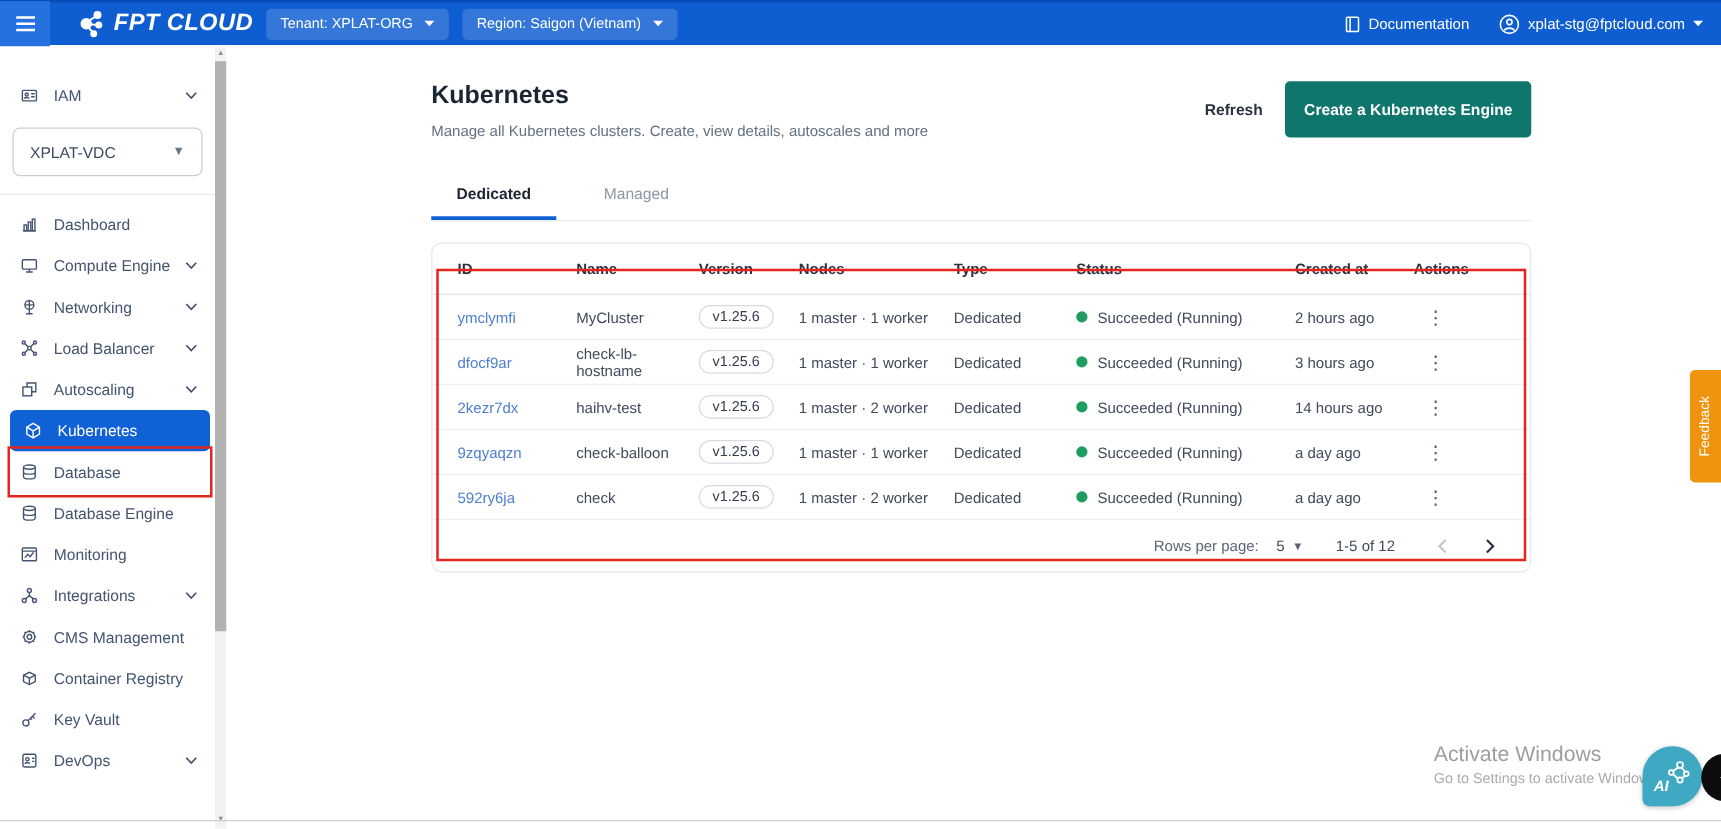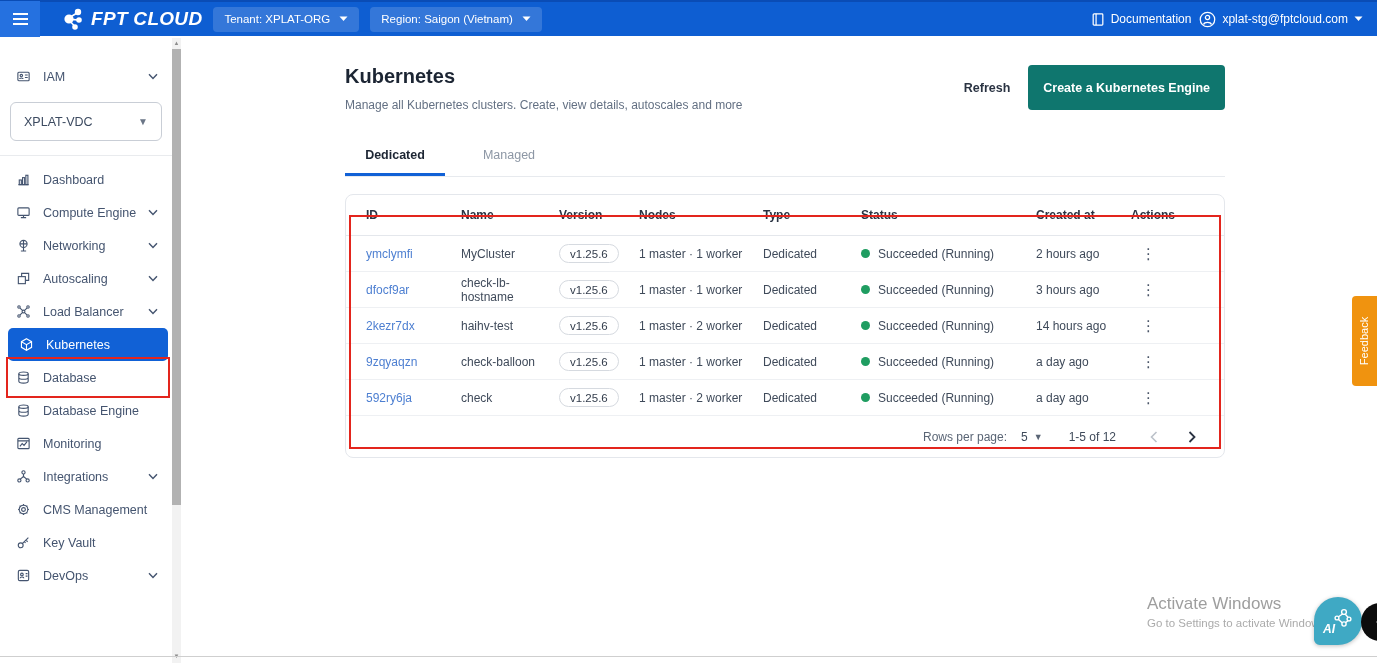--- a/index.html
+++ b/index.html
@@ -4,21 +4,21 @@
 <style>
   * { box-sizing: border-box; margin: 0; padding: 0; }
   html,body { width:1377px; height:663px; overflow:hidden; }
   body { font-family:"Liberation Sans","DejaVu Sans",sans-serif; background:#ffffff; position:relative; }
 
   
   .navbar { position:absolute; top:0; left:0; width:1377px; height:36px; background:#0e5ed2; display:flex; align-items:center; color:#fff; border-top:2px solid #0a4cb5; z-index:4; }
   .hamburger { width:40px; height:36px; background:#2571e0; display:flex; align-items:center; justify-content:center; cursor:pointer; flex:0 0 auto; }
   .logo { display:flex; align-items:center; gap:7px; margin-left:20px; font-weight:bold; font-style:italic; font-size:19px; letter-spacing:.3px; white-space:nowrap; }
   .nav-pill { display:flex; align-items:center; gap:9px; background:rgba(255,255,255,.16); border:0; color:#fff; font-size:11.5px; padding:0 11px; height:25px; border-radius:4px; margin-left:11px; cursor:pointer; font-family:inherit; white-space:nowrap; }
-  .nav-right { margin-left:auto; display:flex; align-items:center; gap:8px; margin-right:14px; font-size:12px; }
+  .nav-right { margin-left:auto; display:flex; align-items:center; gap:24px; margin-right:14px; font-size:12px; }
   .nav-link, .nav-user { display:flex; align-items:center; gap:6px; cursor:pointer; white-space:nowrap; }
   svg.ic { display:block; }
 
   
   .sidebar { position:absolute; top:38px; left:0; width:172px; height:625px; background:#fff; padding-top:22px; z-index:2; }
   .side-item { height:33px; display:flex; align-items:center; gap:12px; padding:0 10px 0 15px; margin:0 4px 0 0; color:#44546f; font-size:12.5px; cursor:pointer; white-space:nowrap; }
   .side-item .chev { margin-left:auto; display:flex; }
   .side-item.selected { background:#1161d6; color:#fff; border-radius:5px; margin:0 4px 0 8px; padding-left:10px; }
   .s-icon { width:16px; display:flex; justify-content:center; flex:0 0 16px; }
   .vdc-select { margin:9px 10px 0 10px; height:39px; border:1px solid #c9ced6; border-radius:6px; display:flex; align-items:center; padding:0 13px; font-size:12.5px; color:#3c4a60; cursor:pointer; background:#fff;justify-content:space-between; }
@@ -193,49 +193,49 @@
         <span class="s-label">Networking</span>
         <span class="chev">
           <svg class="ic" width="10" height="7" viewBox="0 0 10 7" fill="none" stroke="currentColor" stroke-width="1.4">
             <path d="M1 1.2 L5 5.4 L9 1.2"></path>
           </svg>
         </span>
       </div>
       <div class="side-item">
         <span class="s-icon">
           <svg class="ic" width="15" height="15" viewBox="0 0 16 16" fill="none" stroke="currentColor" stroke-width="1.2">
-            <rect x="2.5" y="6" width="7.5" height="7.5"></rect>
-            <path d="M6 6 V2.5 H13.5 V10 H10"></path>
-          </svg>
-        </span>
-        <span class="s-label">Autoscaling</span>
-        <span class="chev">
-          <svg class="ic" width="10" height="7" viewBox="0 0 10 7" fill="none" stroke="currentColor" stroke-width="1.4">
-            <path d="M1 1.2 L5 5.4 L9 1.2"></path>
-          </svg>
-        </span>
-      </div>
-      <div class="side-item">
-        <span class="s-icon">
-          <svg class="ic" width="15" height="15" viewBox="0 0 16 16" fill="none" stroke="currentColor" stroke-width="1.2">
             <circle cx="8" cy="8" r="1.5"></circle>
             <circle cx="3.2" cy="3.2" r="1.3"></circle>
             <circle cx="12.8" cy="3.2" r="1.3"></circle>
             <circle cx="3.2" cy="12.8" r="1.3"></circle>
             <circle cx="12.8" cy="12.8" r="1.3"></circle>
             <path d="M4.3 4.3 L6.9 6.9 M11.7 4.3 L9.1 6.9 M4.3 11.7 L6.9 9.1 M11.7 11.7 L9.1 9.1"></path>
           </svg>
         </span>
         <span class="s-label">Load Balancer</span>
         <span class="chev">
           <svg class="ic" width="10" height="7" viewBox="0 0 10 7" fill="none" stroke="currentColor" stroke-width="1.4">
             <path d="M1 1.2 L5 5.4 L9 1.2"></path>
           </svg>
         </span>
       </div>
+      <div class="side-item">
+        <span class="s-icon">
+          <svg class="ic" width="15" height="15" viewBox="0 0 16 16" fill="none" stroke="currentColor" stroke-width="1.2">
+            <rect x="2.5" y="6" width="7.5" height="7.5"></rect>
+            <path d="M6 6 V2.5 H13.5 V10 H10"></path>
+          </svg>
+        </span>
+        <span class="s-label">Autoscaling</span>
+        <span class="chev">
+          <svg class="ic" width="10" height="7" viewBox="0 0 10 7" fill="none" stroke="currentColor" stroke-width="1.4">
+            <path d="M1 1.2 L5 5.4 L9 1.2"></path>
+          </svg>
+        </span>
+      </div>
       <div class="side-item selected">
         <span class="s-icon">
           <svg class="ic" width="15" height="15" viewBox="0 0 16 16" fill="none" stroke="currentColor" stroke-width="1.2">
             <path d="M8 1.8 L13.4 5 v6 L8 14.2 L2.6 11 V5 Z"></path>
             <path d="M2.6 5 L8 8.2 L13.4 5 M8 8.2 V14.2"></path>
           </svg>
         </span>
         <span class="s-label">Kubernetes</span>
       </div>
       <div class="side-item">
@@ -283,20 +283,29 @@
       </div>
       <div class="side-item">
         <span class="s-icon">
           <svg class="ic" width="15" height="15" viewBox="0 0 16 16" fill="none" stroke="currentColor" stroke-width="1.2">
             <circle cx="8" cy="8" r="2"></circle>
             <circle cx="8" cy="8" r="4.6"></circle>
             <path d="M8 2.2 v1.2 M8 12.6 v1.2 M2.2 8 h1.2 M12.6 8 h1.2 M3.9 3.9 l.9.9 M11.2 11.2 l.9.9 M12.1 3.9 l-.9.9 M4.8 11.2 l-.9.9"></path>
           </svg>
         </span>
         <span class="s-label">CMS Management</span>
+      </div>
+      <div class="side-item">
+        <span class="s-icon">
+          <svg class="ic" width="15" height="15" viewBox="0 0 16 16" fill="none" stroke="currentColor" stroke-width="1.2">
+            <path d="M3 5.5 L8 3 l5 2.5 v5.5 L8 13.5 L3 11 Z"></path>
+            <path d="M3 5.5 L8 8 l5-2.5 M8 8 v5.5"></path>
+          </svg>
+        </span>
+        <span class="s-label">Container Registry</span>
       </div>
       <div class="side-item">
         <span class="s-icon">
           <svg class="ic" width="15" height="15" viewBox="0 0 16 16" fill="none" stroke="currentColor" stroke-width="1.2">
             <circle cx="5" cy="11" r="2.6"></circle>
             <path d="M7 9 L13.2 2.8 M10.6 5.4 l1.8 1.8 M8.9 7.1 l1.3 1.3"></path>
           </svg>
         </span>
         <span class="s-label">Key Vault</span>
       </div>

